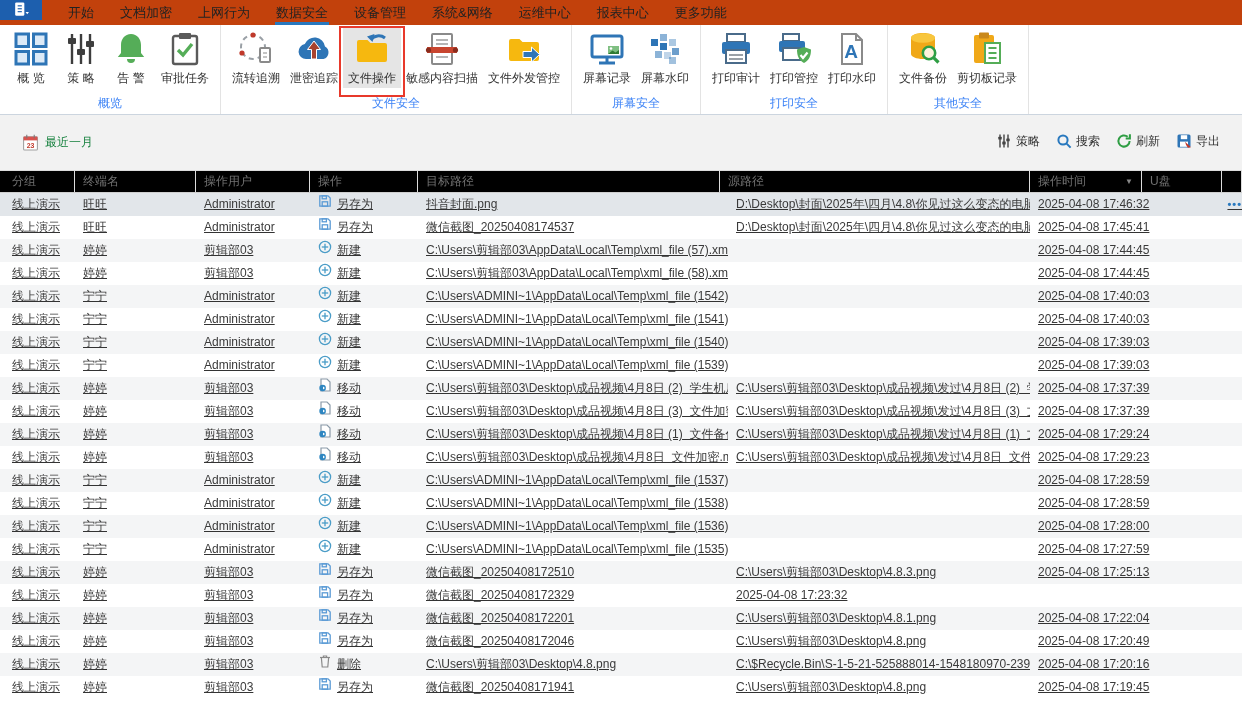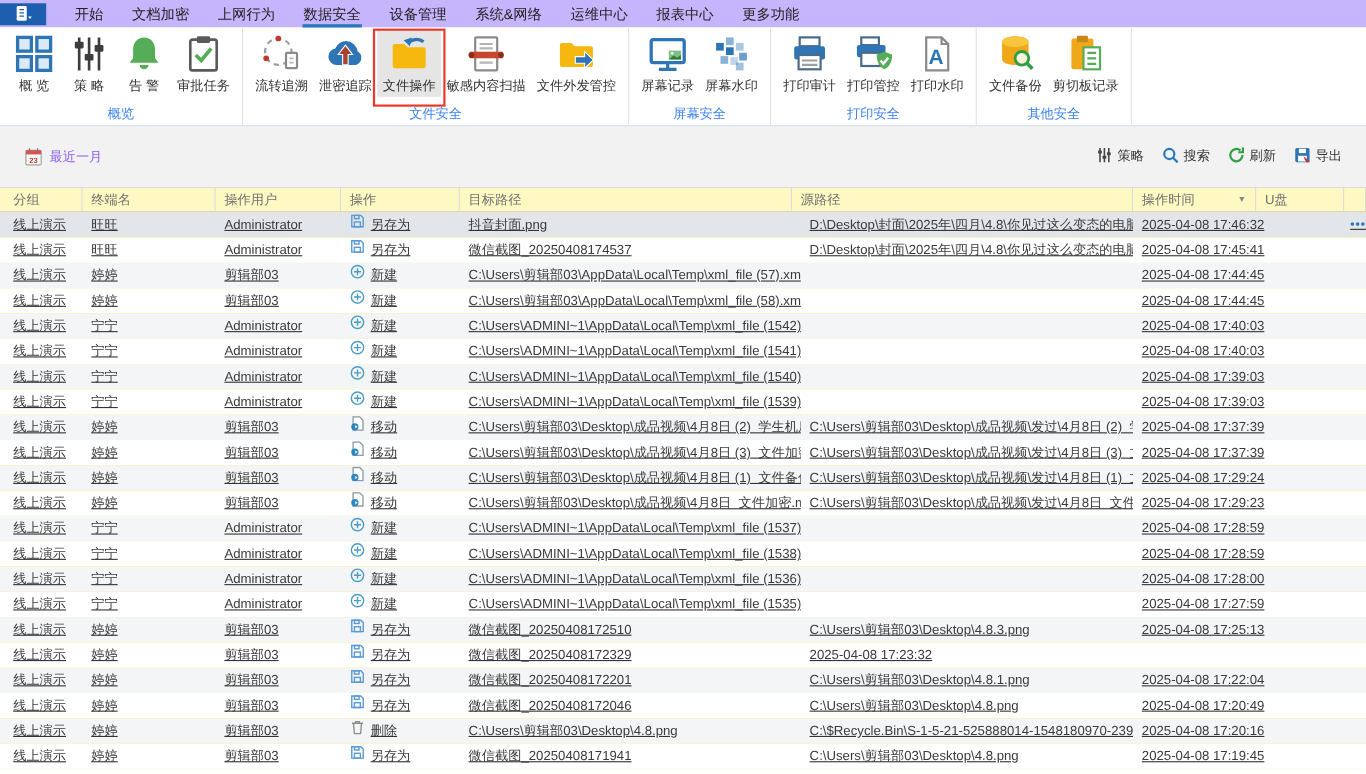--- a/index.html
+++ b/index.html
@@ -1,48 +1,48 @@
 <!DOCTYPE html>
 <html><head>
 <meta charset="utf-8">
 <style>
   * { margin:0; padding:0; box-sizing:border-box; }
   html,body { width:1242px; height:704px; overflow:hidden; }
   body { font-family:"Liberation Sans","DejaVu Sans",sans-serif; background:#fff; color:#333; font-size:12px; position:relative; }
 
   
-  .menubar { height:25px; display:flex; align-items:center; background:#c4b5fd; }
+  .menubar { height:25px; display:flex; align-items:flex-start; background:#c2410c; }
   .app-btn { width:42px; background:#1d5fae; display:flex; align-items:center; justify-content:center; cursor:pointer; }
   .app-btn svg { width:22px; height:20px; }
   .tabs { display:flex; margin-left:13px; }
   .tab { padding:0 13px; line-height:25px; font-size:13px; color:#222; position:relative; cursor:pointer; white-space:nowrap; }
   .tab.active::after { content:""; position:absolute; left:12px; right:12px; bottom:0; height:3px; background:#2878be; }
 
   
   .ribbon { height:90px; background:#fff; border-bottom:1px solid #ccd5df; display:flex; }
   .rgroup { position:relative; border-right:1px solid #e3e3e3; padding:3px 6px 16px 6px; }
   .rbtns { display:flex; align-items:flex-start; }
   .rbtn { min-width:50px; padding:3px 5px 2px 5px; display:flex; flex-direction:column; align-items:center; gap:3px; position:relative; cursor:pointer; }
   .rbtn .ricon { width:36px; height:36px; display:block; }
   .rbtn .ricon svg { width:36px; height:36px; display:block; }
   .rbtn .rlabel { font-size:12px; color:#333; white-space:nowrap; line-height:16px; }
   .rbtn.hl { background:#e5e5e5; }
   .annot { position:absolute; top:-2px; left:-4px; right:-4px; bottom:-9px; border:2px solid #e8392b; pointer-events:none; z-index:5; }
   .rgroup-title { position:absolute; bottom:2px; left:0; right:0; text-align:center; color:#3b82f6; font-size:12px; }
 
   
   .filterbar { height:55px; background:#f2f2f2; display:flex; align-items:center; justify-content:space-between; padding:0 22px; }
-  .datefilter { display:flex; align-items:center; gap:6px; cursor:pointer; color:#8b5cf6; }
+  .datefilter { display:flex; align-items:center; gap:6px; cursor:pointer; color:#15803d; }
   .datefilter svg { width:17px; height:17px; }
   .tbactions { display:flex; align-items:center; }
   .tbact { display:flex; gap:4px; margin-left:16px; cursor:pointer; color:#333; }
   .tbact svg { width:16px; height:16px; }
 
   
-  .thead { height:23px; display:flex; background:#fef9c3; border-top:1px solid #dcdcdc; border-bottom:1px solid #cfcfcf; color:#717171; }
+  .thead { height:23px; display:flex; background:#000000; border-top:1px solid #dcdcdc; border-bottom:1px solid #cfcfcf; color:#717171; }
   .th { padding:0 8px; line-height:21px; border-right:1px solid #dcdcdc; overflow:hidden; white-space:pre; display:flex; align-items:center; justify-content:space-between; cursor:pointer; }
   .sortarrow { font-size:8px; color:#888; margin-left:4px; }
   .tbody { background:#fde047;text-decoration:underline; }
   .tr { height:23px; display:flex; line-height:23px; color:#3a3a3a; background:#fff; cursor:default; }
   .tr.alt { background:#f4f5f6; }
   .tr.selected { background:#e2e6ea; }
   .td { padding:0 8px; overflow:hidden; white-space:pre; }
   .td.time { overflow:visible; }
   .opcell { display:flex; align-items:center; gap:5px; }
   .opcell svg { width:14px; height:14px; flex:none; }

